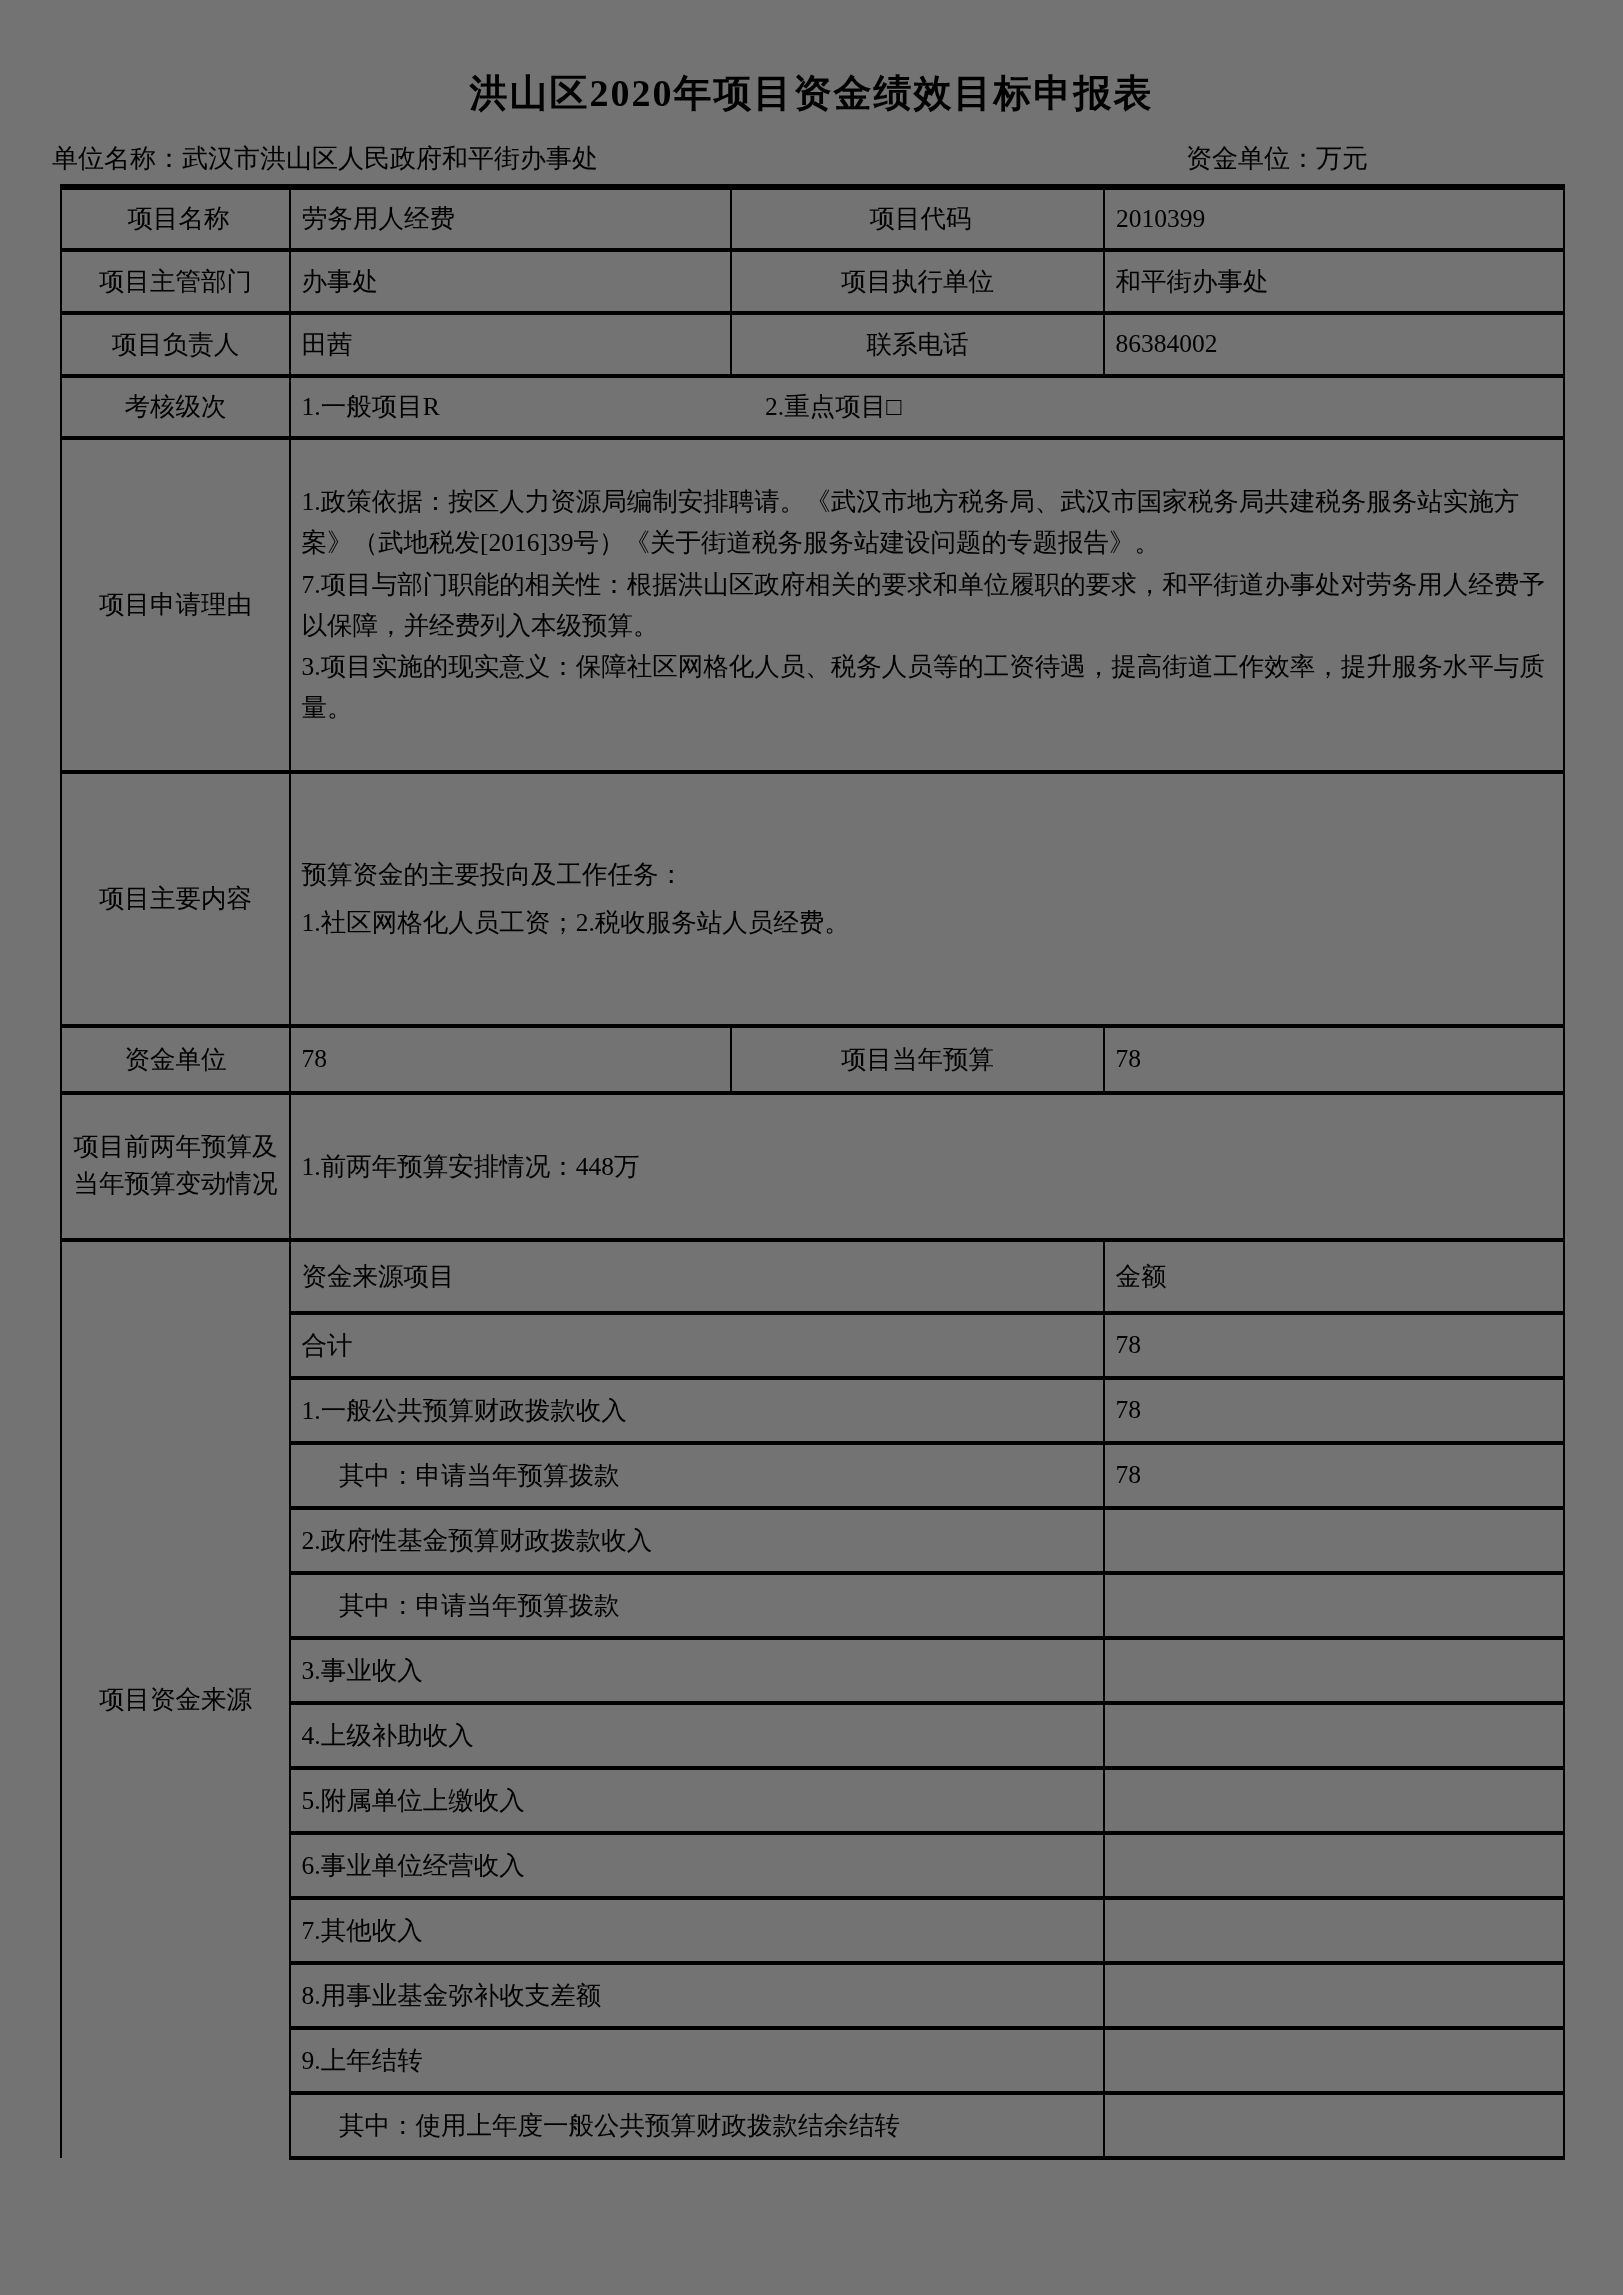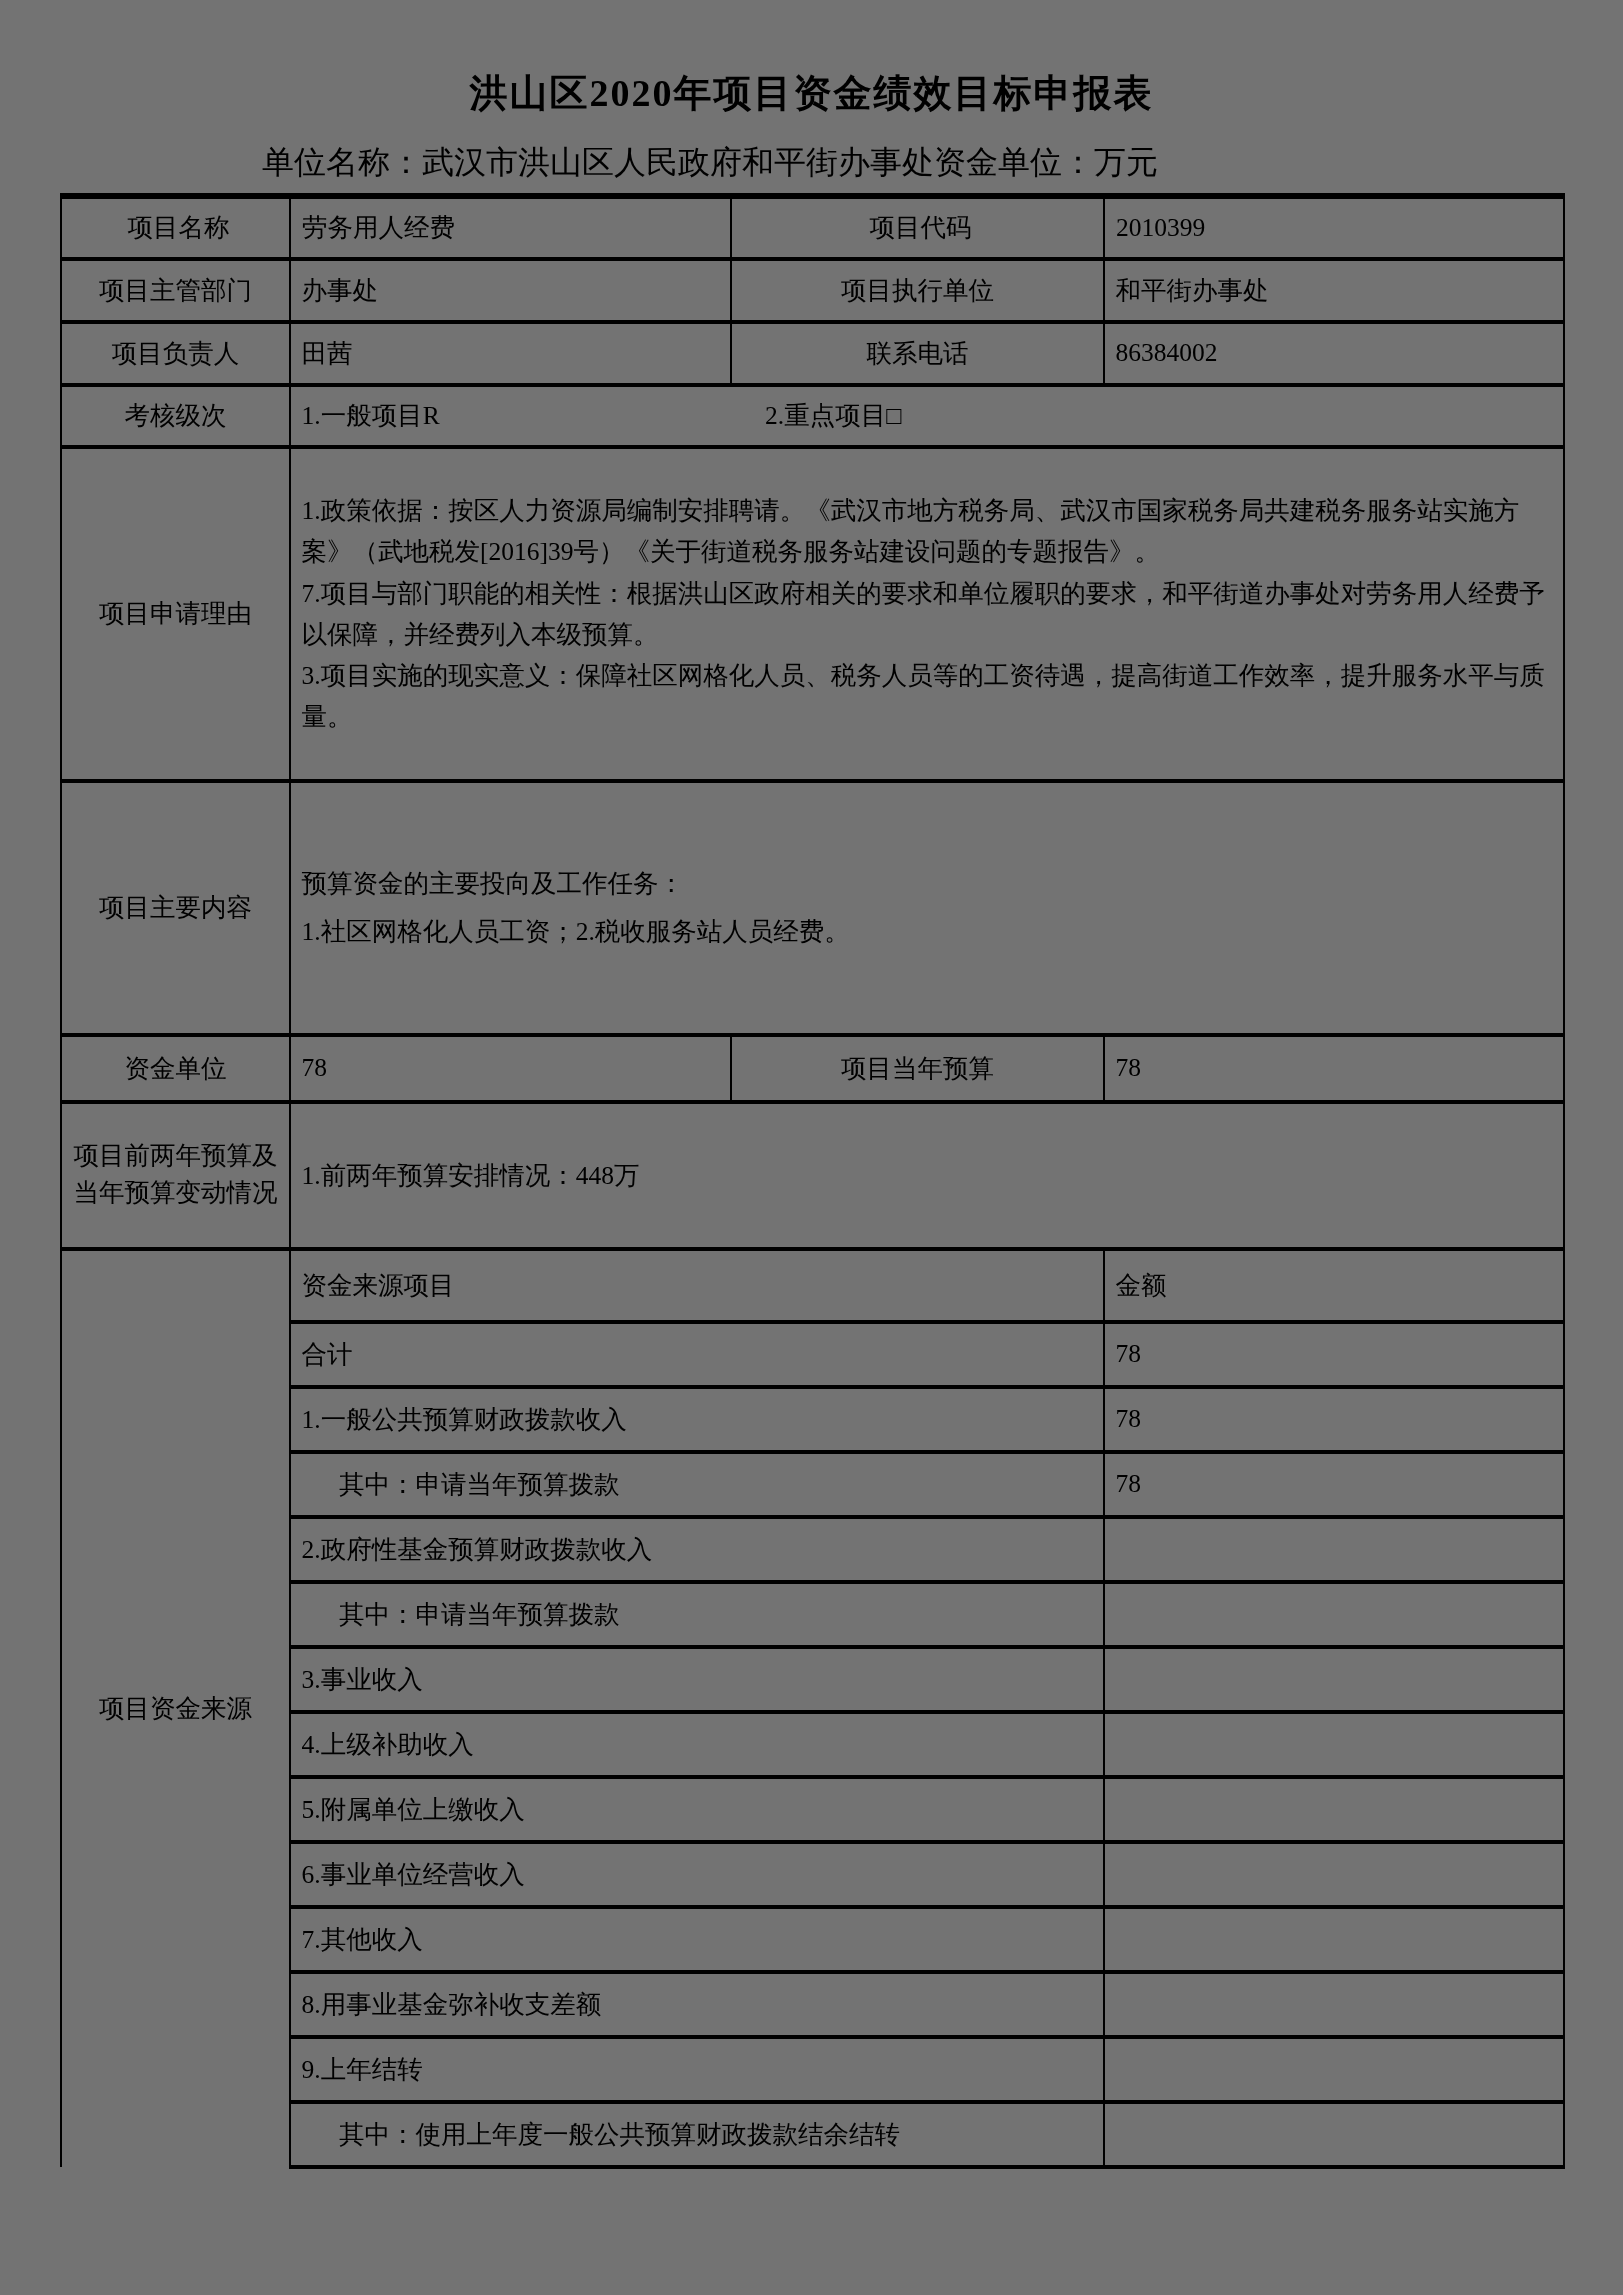--- a/index.html
+++ b/index.html
@@ -5,22 +5,22 @@
   html,body { margin:0; padding:0; background:#ffffff; }
   .page {
     position:relative; width:1623px; height:2295px; background:#737373;
     color:#000; font-family:"Liberation Serif","DejaVu Serif",serif;
   }
   .title {
     padding-top:68px; text-align:center;
     font-size:38px; font-weight:bold; letter-spacing:2px;
   }
   .meta {
-    display:flex; justify-content:center; align-items:flex-end;
-    margin:22px 60px 7.9px 52px; font-size:32px;font-family:Liberation Mono, monospace;
+    display:flex; justify-content:space-between; align-items:flex-end;
+    margin:22px 60px 7.9px 52px; font-size:26px;font-family:Liberation Mono, monospace;
   }
   .meta .right { padding-right:195px; }
   table.main {
     border-collapse:collapse; table-layout:fixed;
     width:1503px; margin-left:60px;
   }
   td {
     border-left:2.6px solid #000; border-right:2.6px solid #000;
     border-top:4.6px solid #000; border-bottom:4.6px solid #000;
     font-size:25.5px; vertical-align:middle; padding:3.9px 10.5px;

